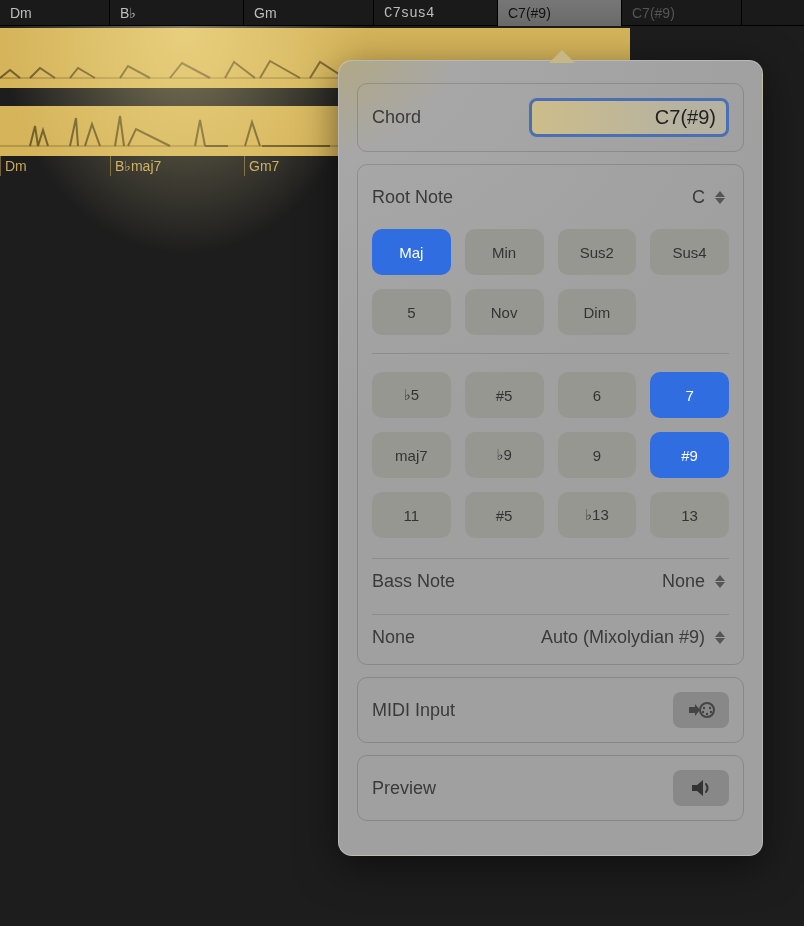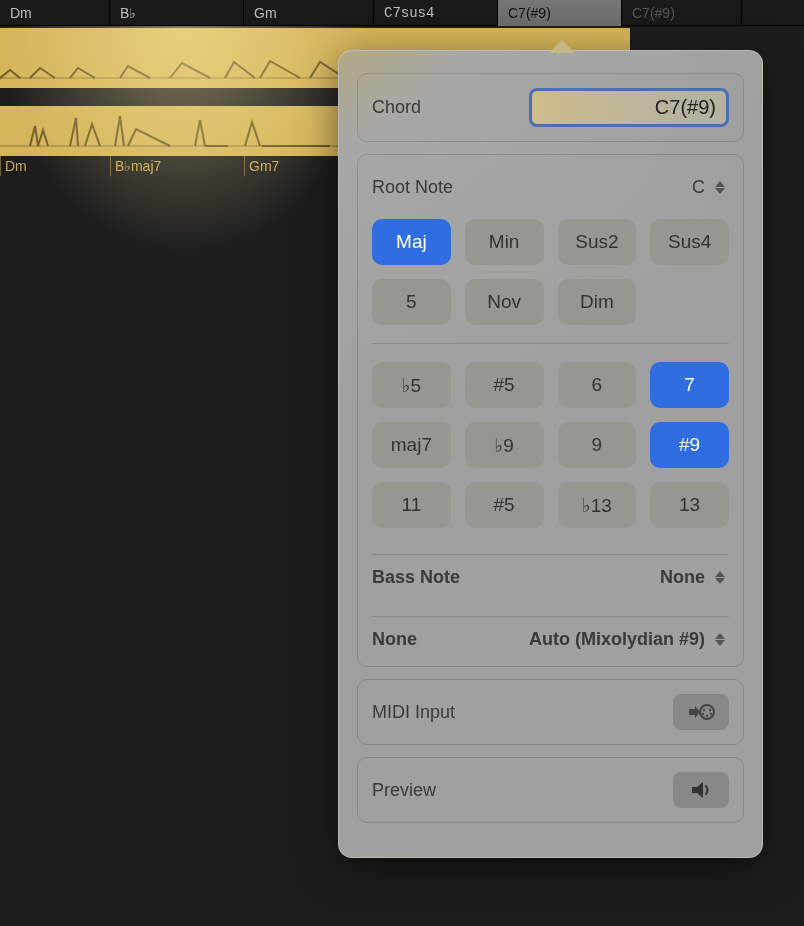--- a/index.html
+++ b/index.html
@@ -32,41 +32,41 @@
   .region.r2 { height: 70px; }
   .region-labels {
     position: absolute; left: 0; right: 0; bottom: 0; height: 20px;
     display: flex; color: #c7a85a; font-size: 14px;
     background: #1d1d1d;
   }
   .rl { border-left: 1px solid rgba(199,168,90,0.5); padding-left: 4px; height: 20px; line-height: 20px; }
 
   
   .popover {
-    position: absolute; top: 50px; left: 338px; width: 425px;
+    position: absolute; top: 60px; left: 338px; width: 425px;
     border-radius: 14px;
     padding: 22px 18px 22px 18px;
     border: 1px solid rgba(255,255,255,0.25);
     background: #aaa;
     background: radial-gradient(ellipse 480px 400px at -40px -40px,
                   #ccbf91 0%, #b0a889 15%, #a7a7a7 35%, #a0a0a0 100%);
     box-shadow: 0 10px 40px rgba(0,0,0,0.5);
   }
   .pop-arrow {
     position: absolute; top: -12px; left: 210px; width: 26px; height: 13px;
   }
   .pop-arrow svg path { fill: #c5b886; }
 
   .section {
     border: 1px solid rgba(0,0,0,0.15);
     border-radius: 10px; padding: 14px;
     margin-bottom: 12px;
   }
   .row { display: flex; align-items: center; justify-content: space-between; min-height: 36px; }
-  .row.sep-t { border-top: 1px solid rgba(0,0,0,0.12); padding-top: 10px; margin-top: 26px; font-weight: bold; }
+  .row.sep-t { border-top: 1px solid rgba(0,0,0,0.12); padding-top: 10px; margin-top: 20px; }
   .label { color: #3a3a3a; font-size: 18px; }
 
   input.chord-name {
     border: 3px solid #4b6fb3; border-radius: 8px;
     background: linear-gradient(90deg,#cdbd8a 0%, #b6b2a2 80%);
     height: 39px; font-size: 20px; text-align: right; padding: 0 10px; color: #222;
     width: 200px; outline: none;
   }
 
   .select {
@@ -79,21 +79,21 @@
   }
   .tri-up   { width: 0; height: 0; border-left:5px solid transparent; border-right:5px solid transparent; border-bottom:6px solid #555; }
   .tri-down { width: 0; height: 0; border-left:5px solid transparent; border-right:5px solid transparent; border-top:6px solid #555; }
 
   
   .grid { display: grid; grid-template-columns: repeat(4, 1fr); gap: 14px; margin-top: 14px; }
   .grid.sep-t { border-top: 1px solid rgba(0,0,0,0.12); padding-top: 18px; margin-top: 18px; }
   .pill {
     height: 46px; border-radius: 10px;
     background: #979792; color: #333;
-    font-size: 19px; display: flex; align-items: center; justify-content: center;
+    font-size: 15px; display: flex; align-items: center; justify-content: center;
     cursor: pointer; user-select: none;
   }
   .pill.selected { background: #2f6de0; color: #fff; }
   .pill.empty { visibility: hidden; }
 
   .iconbtn {
     height: 36px; min-width: 56px; border-radius: 8px;
     background: rgba(0,0,0,0.15); display: flex; align-items: center; justify-content: center;
     cursor: pointer;
   }

